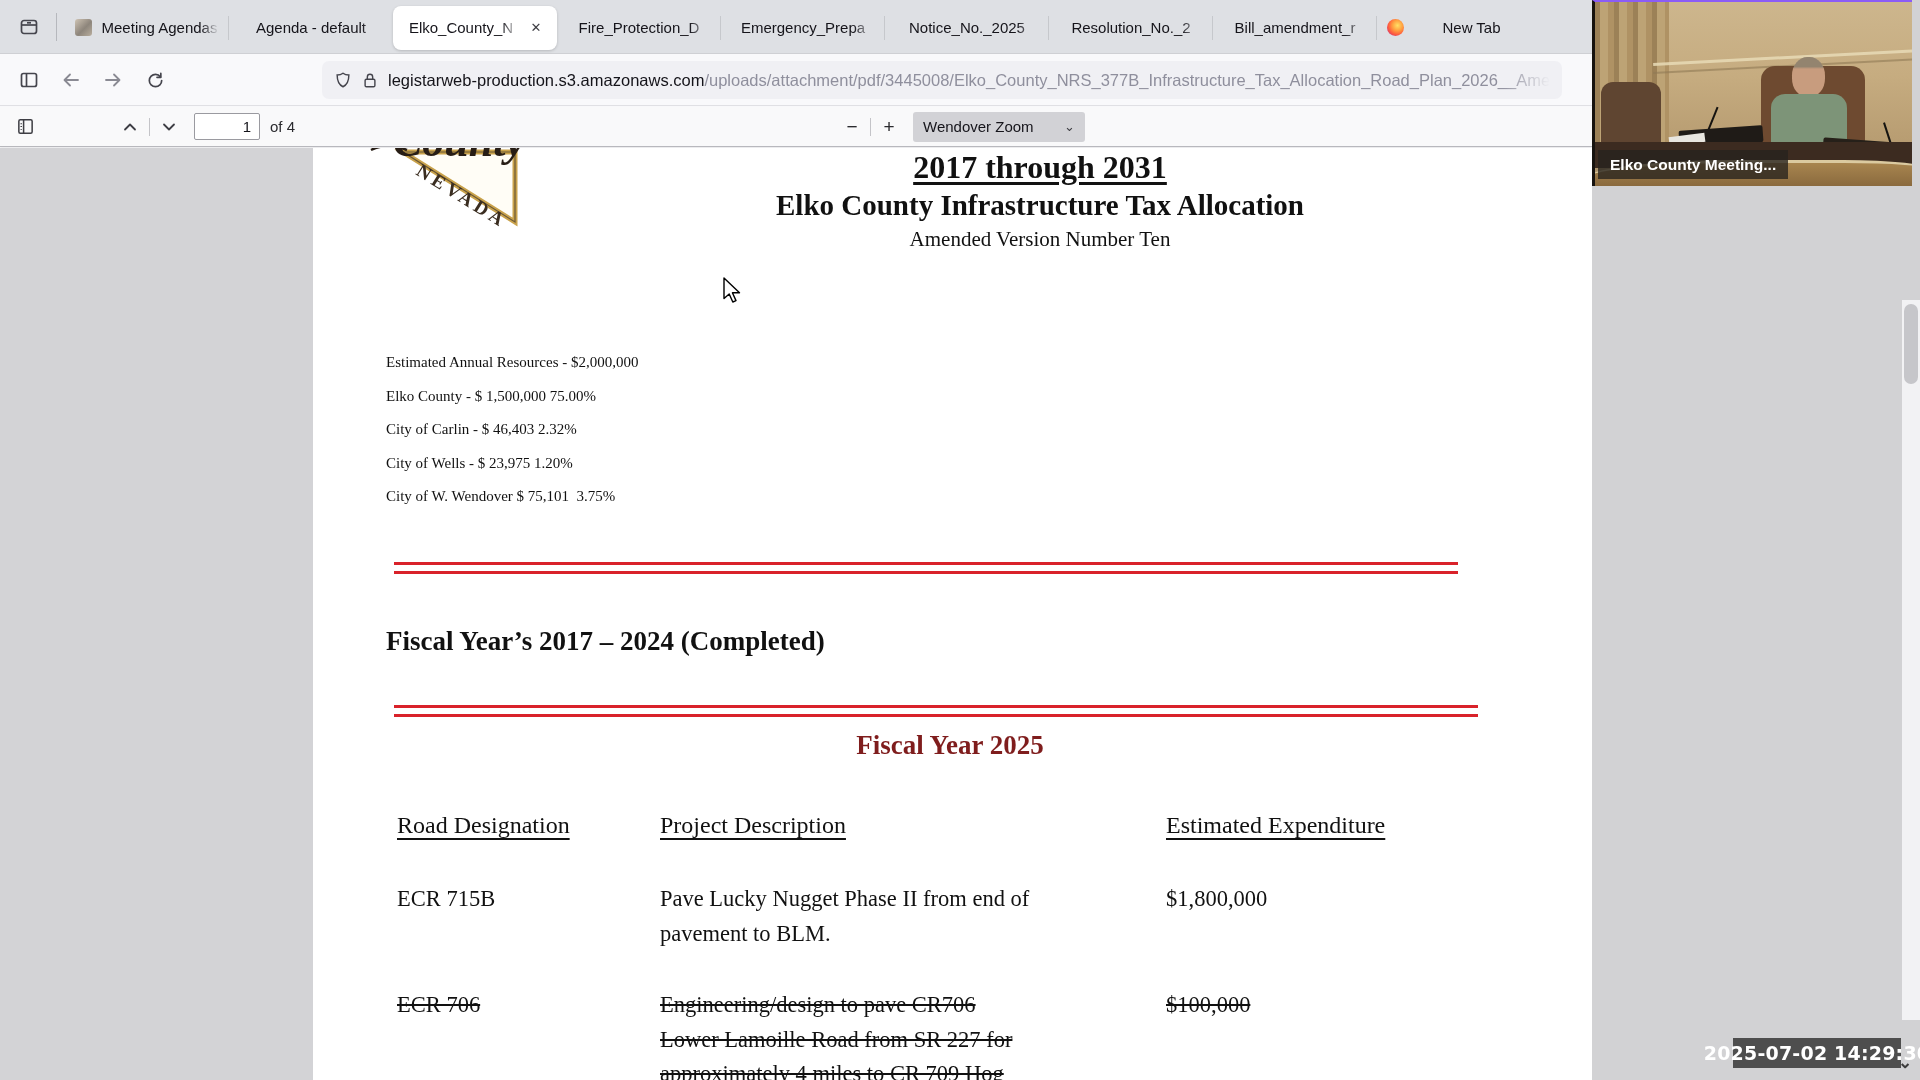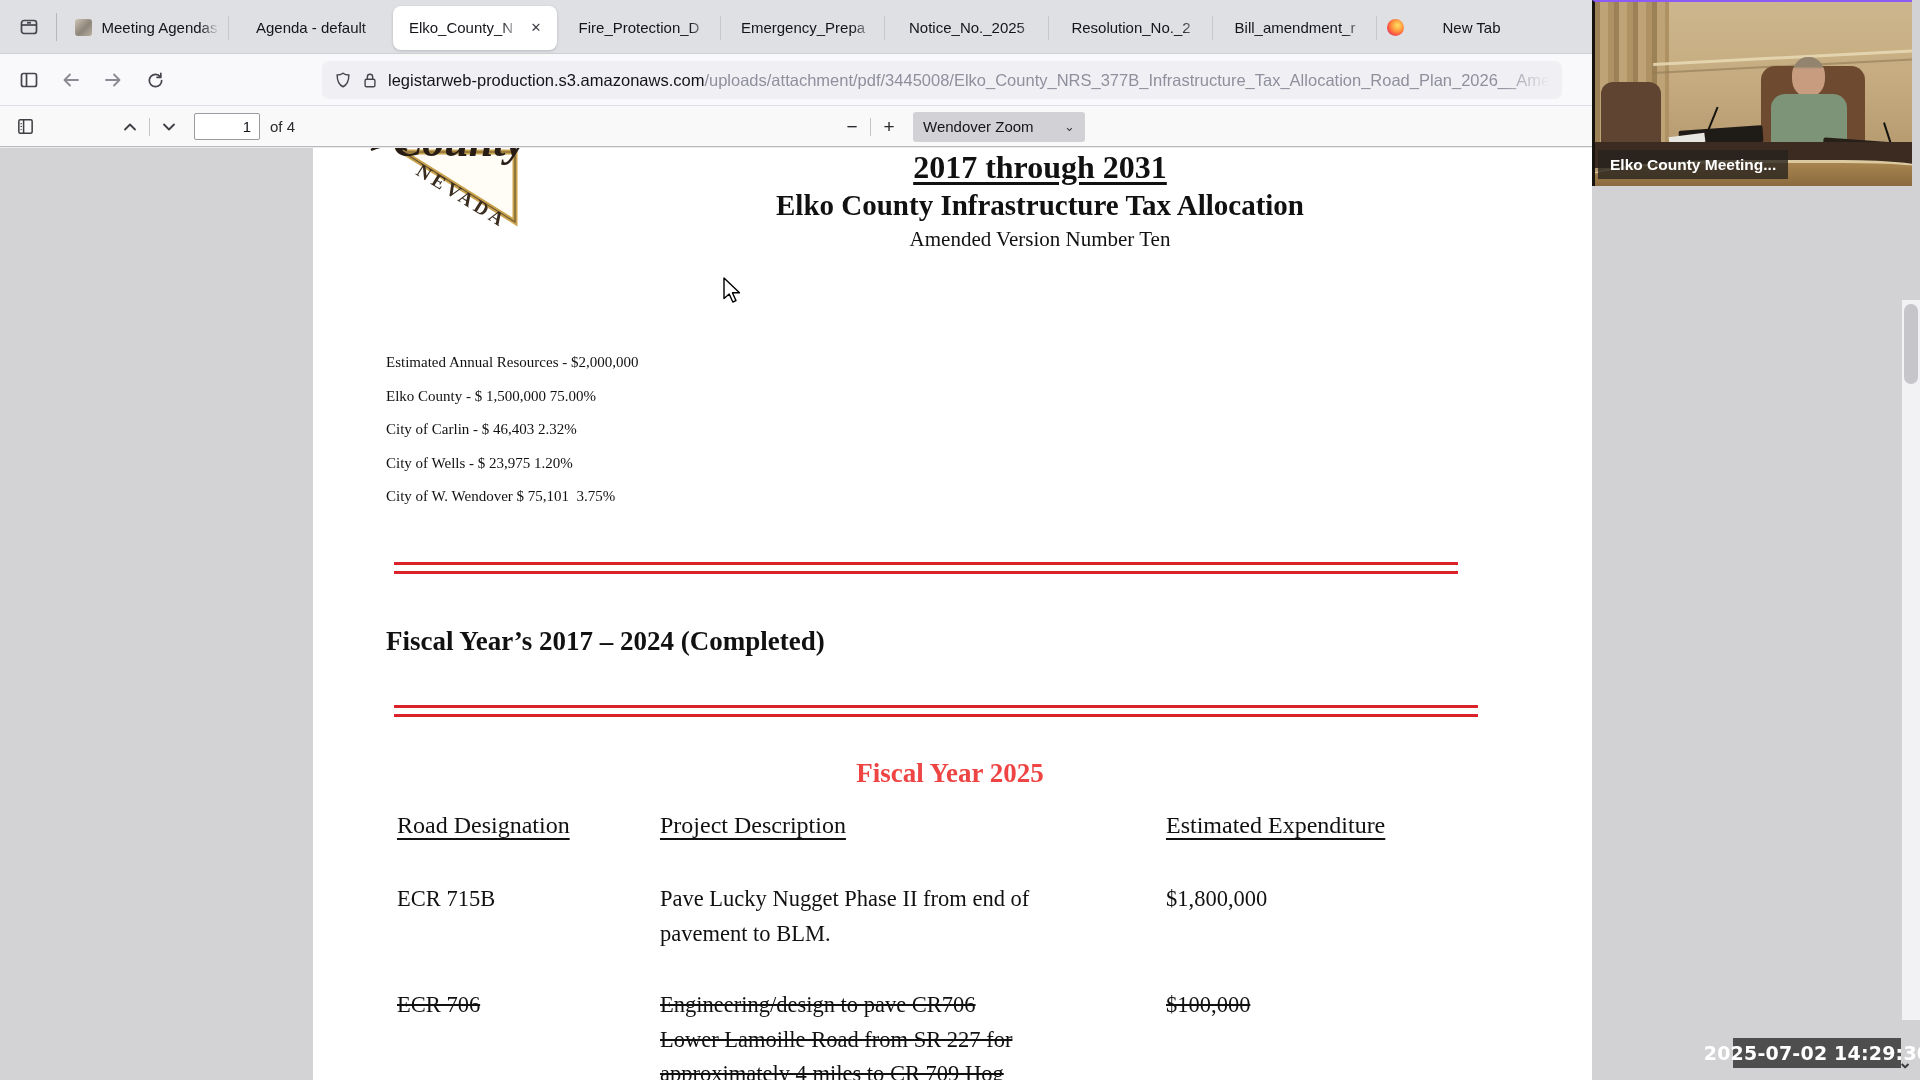--- a/index.html
+++ b/index.html
@@ -68,22 +68,22 @@
             text-decoration:underline; text-decoration-thickness:2.5px; text-underline-offset:4px; white-space:nowrap;text-align:center; }
   .doc-h2 { position:absolute; top:41px; left:727px; transform:translateX(-50%); font-size:29px; font-weight:bold; white-space:nowrap; }
   .doc-h3 { position:absolute; top:79px; left:727px; transform:translateX(-50%); font-size:21px; white-space:nowrap; }
   .resources { position:absolute; left:73px; top:170px; font-size:15px; line-height:33.6px; white-space:pre-wrap;margin-top:28px; }
   .red-rule { position:absolute; left:81px; height:3px; background:#d9222a;
               border-top:3px solid #d9222a; border-bottom:3px solid #d9222a; background-clip:content-box;
               padding:3px 0; background-color:#fff; }
   .rule1 { top:414px; width:1064px; }
   .rule2 { top:557px; width:1084px; }
   .sec-completed { position:absolute; left:73px; top:478px; font-size:27px; font-weight:bold; }
-  .sec-fy2025 { position:absolute; left:637px; top:610px; transform:translateX(-50%); font-size:27px;
-                font-weight:bold; color:#ef4444; white-space:nowrap; }
+  .sec-fy2025 { position:absolute; left:637px; top:582px; transform:translateX(-50%); font-size:27px;
+                font-weight:bold; color:#7f1d1d; white-space:nowrap; }
   .t-grid { position:absolute; left:84px; display:grid; grid-template-columns:263px 506px 340px; }
   .t-head { top:664px; font-size:24px; font-weight:normal; }
   .t-head span { justify-self:start; text-decoration:underline; text-decoration-thickness:2px; text-underline-offset:5px; }
   .t-row { font-size:22.5px; line-height:34.5px; }
   .t-row .desc { white-space:pre-wrap; padding-right:20px; }
   .t-row1 { top:734px; }
   .t-row2 { top:840px; }
   .struck { text-decoration:line-through; text-decoration-thickness:2px; }
 
   

